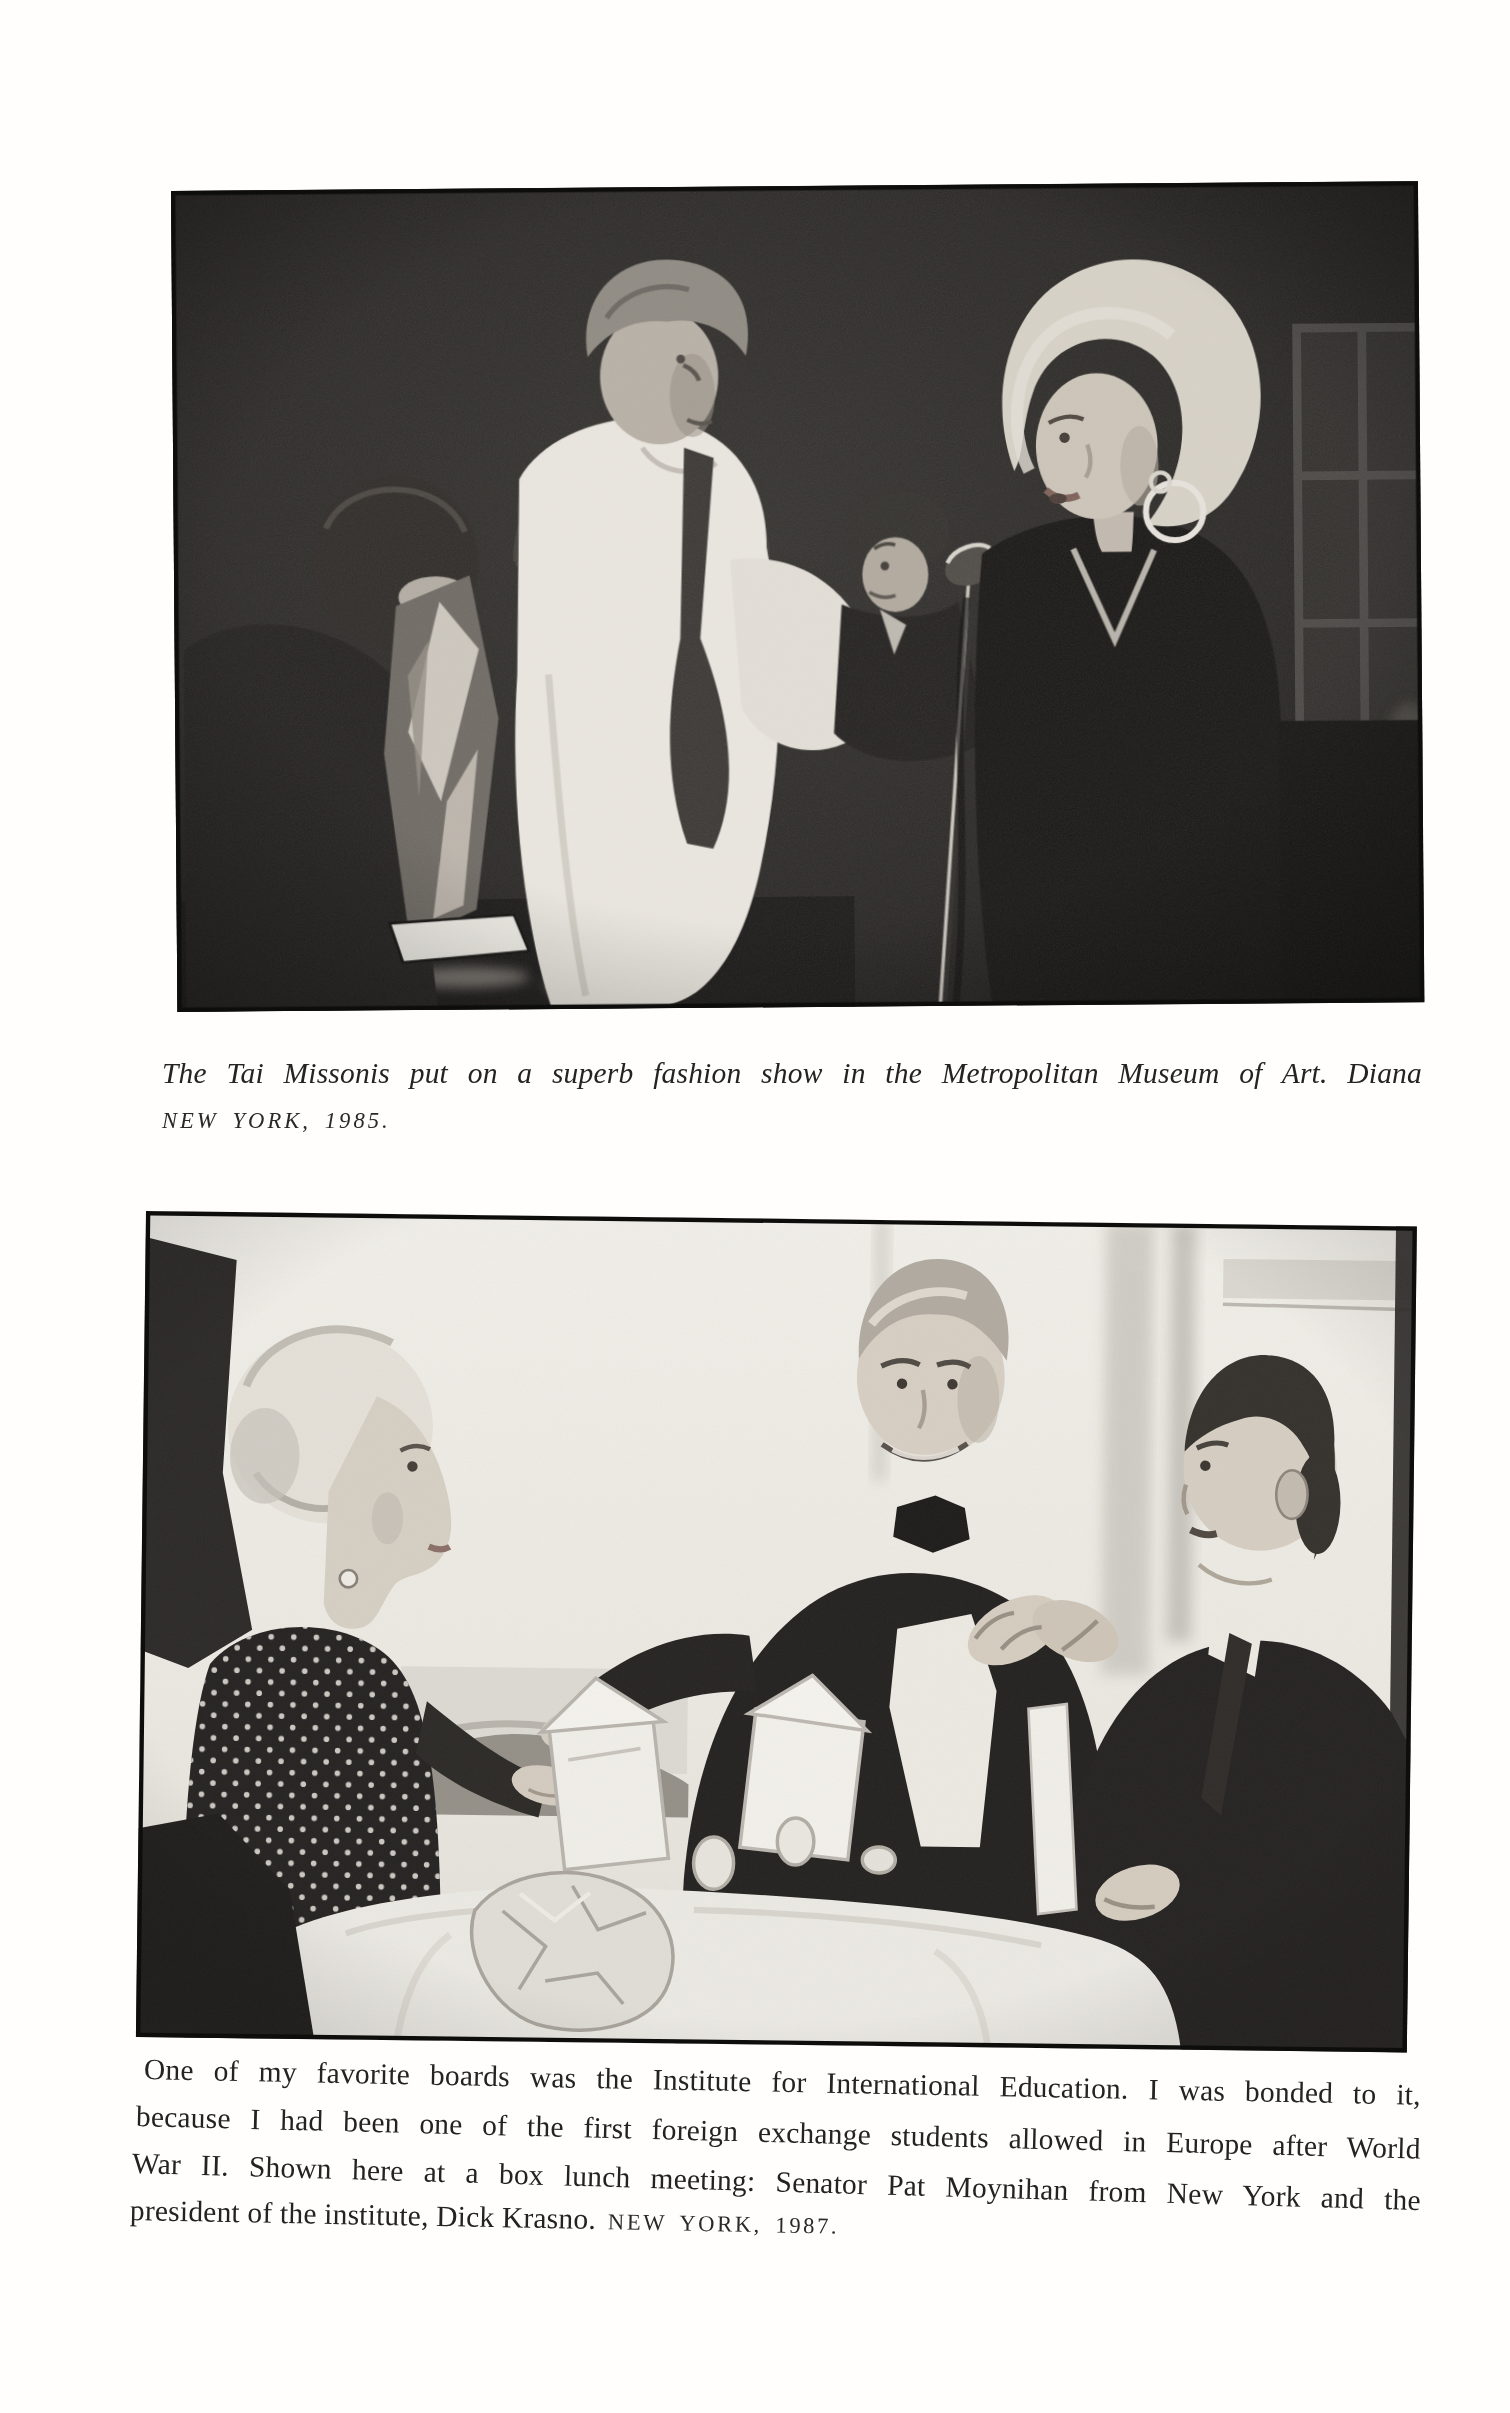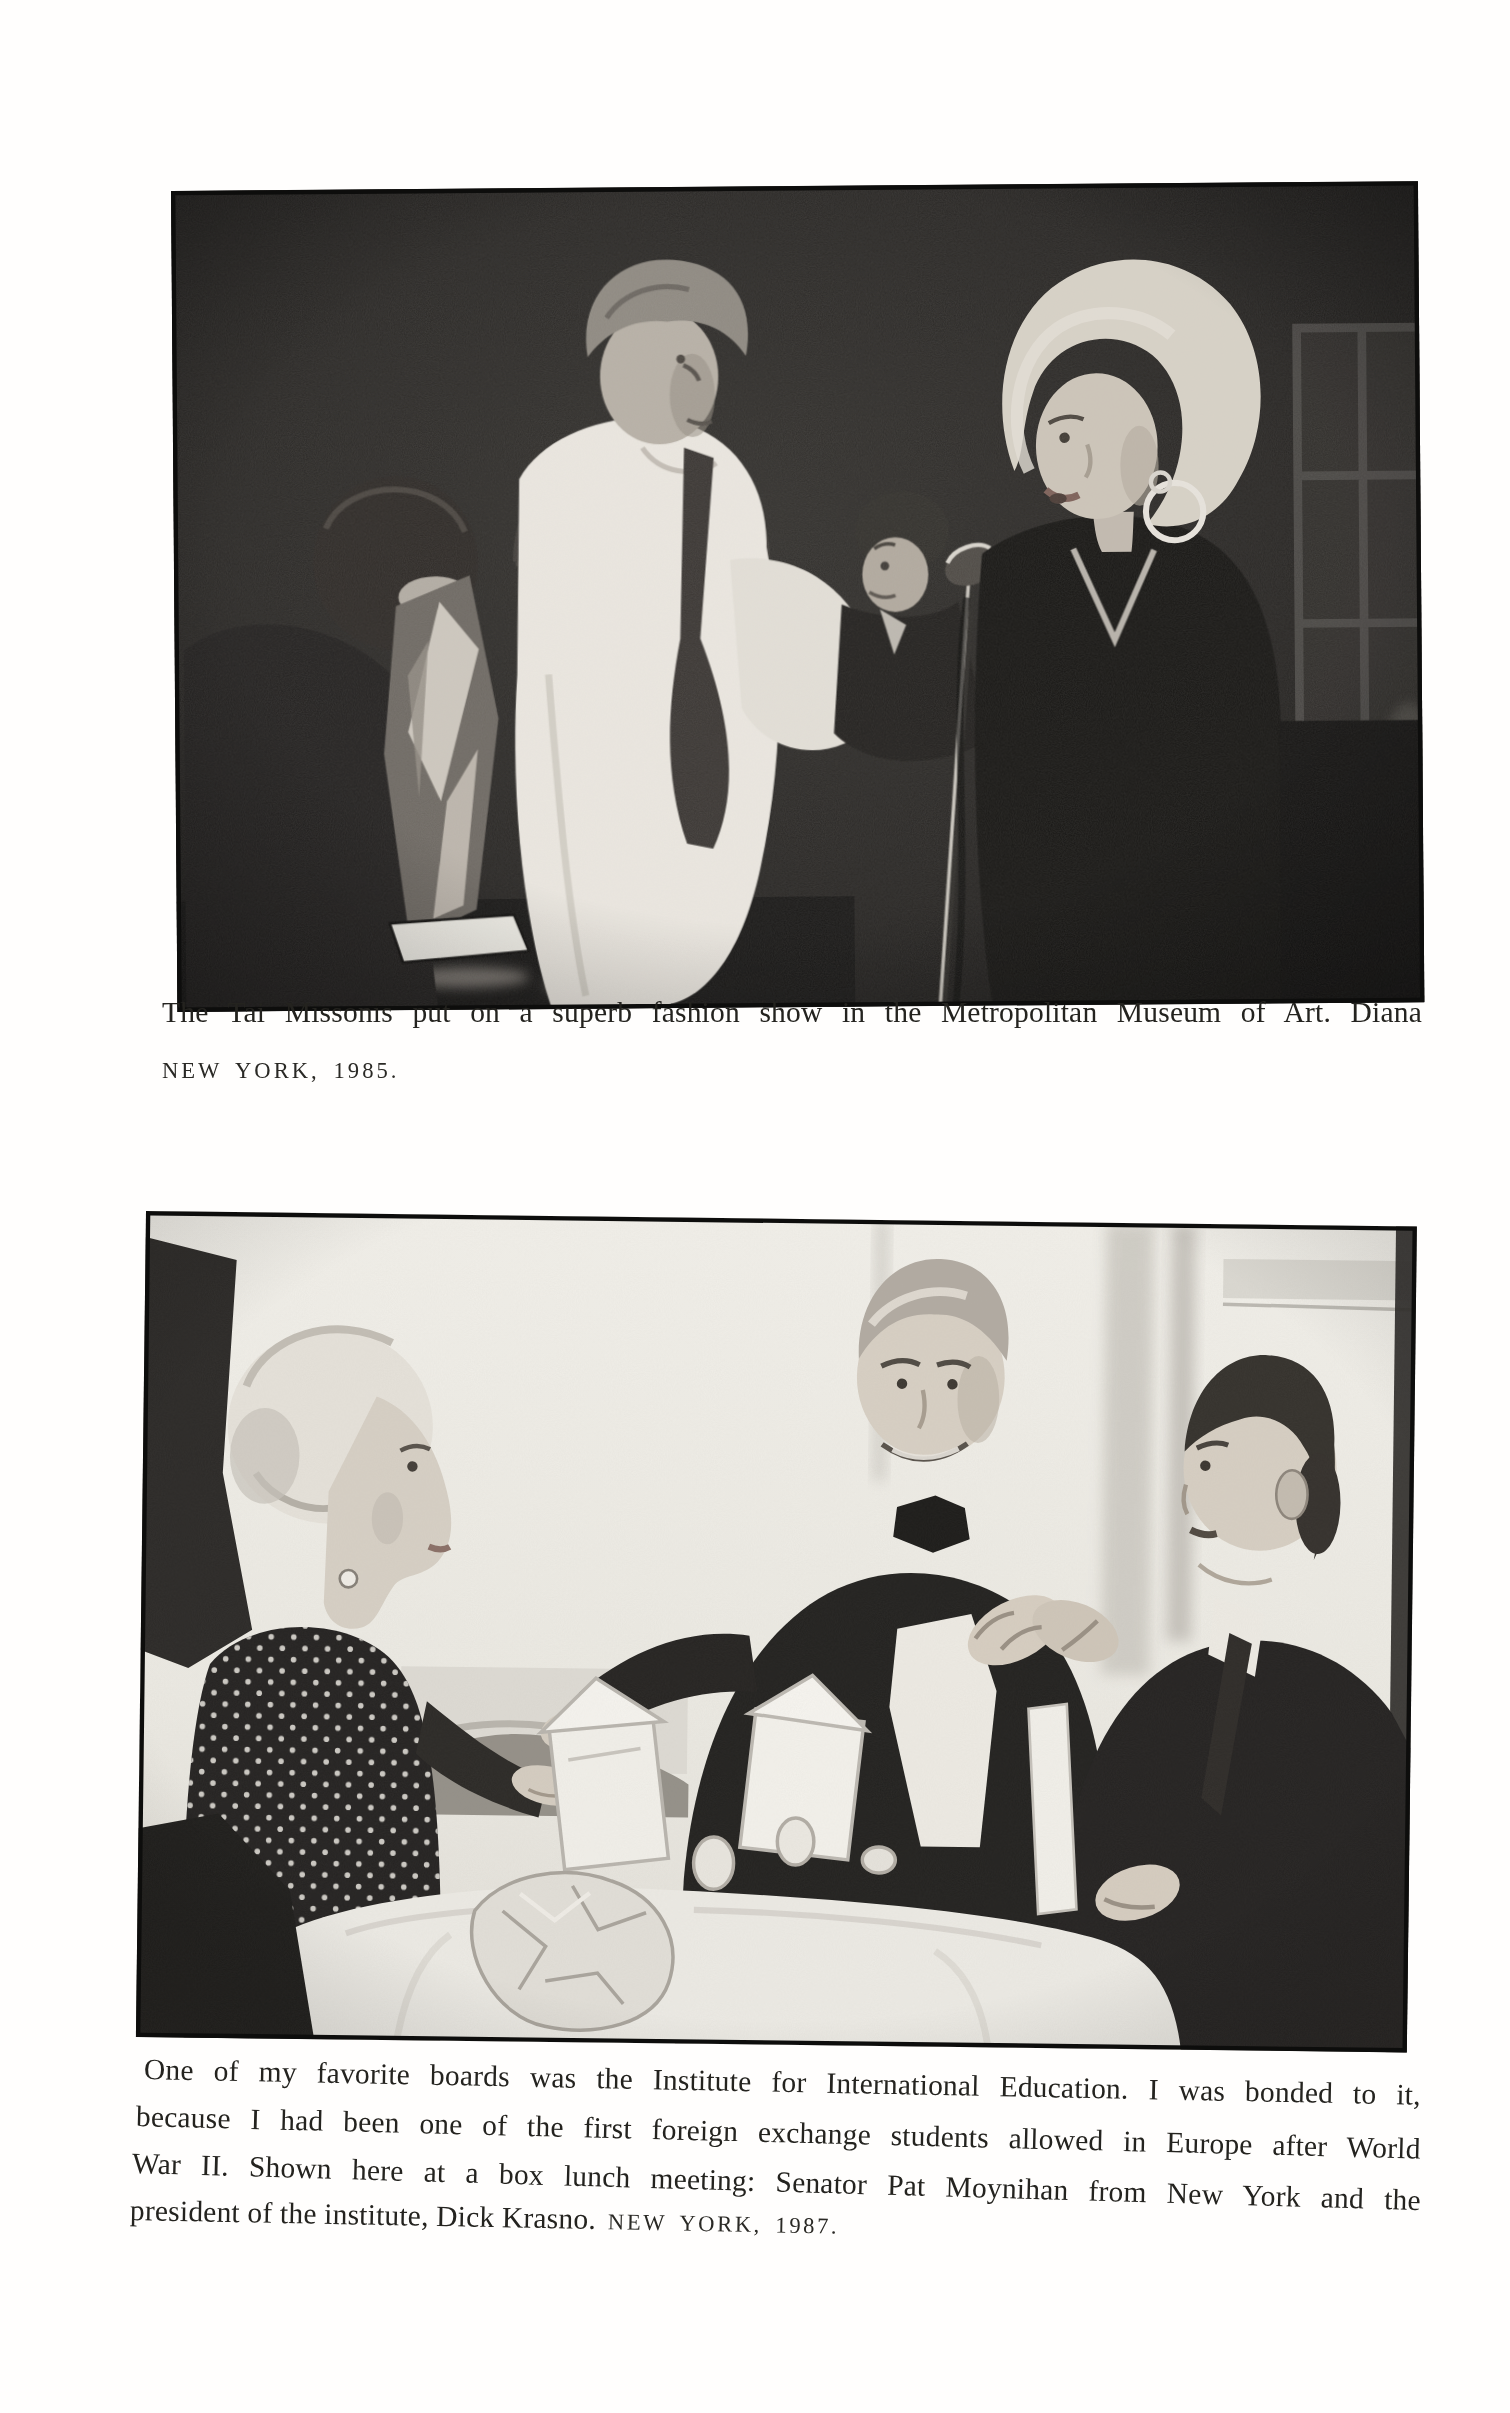--- a/index.html
+++ b/index.html
@@ -17,31 +17,31 @@
   }
   .photo svg{display:block;width:100%;height:100%;}
   .photo-1{left:171px;top:191px;width:1247px;height:821px;transform:rotate(-0.45deg);transform-origin:0 0;}
   .photo-2{left:146px;top:1211px;width:1271px;height:826px;transform:rotate(0.7deg);transform-origin:0 0;}
   .caption{
     position:absolute;
     color:#24231f;
     font-size:29.5px;
     letter-spacing:0.2px;
   }
-  .caption-1{left:162px;top:991px;width:1260px;line-height:42px;}
+  .caption-1{left:162px;top:1052px;width:1260px;line-height:42px;font-style:italic;}
   .caption-2{left:130px;top:2046px;width:1291px;line-height:47px;}
   .cap-line{display:block;}
   .cap-just{text-align:justify;text-align-last:justify;}
   .dateline{
     font-size:22.6px;
     letter-spacing:3px;
     word-spacing:5.2px;
     color:#2a2925;
   }
-  .caption-1 .dateline{display:block;margin-top:17px;}
+  .caption-1 .dateline{display:block;margin-top:6px;}
   .caption-2 .dateline{display:inline;margin-left:12px;letter-spacing:2.6px;}
   
   .caption-2 .w1{transform:rotate(1.15deg);transform-origin:0 50%;margin-left:14px;}
   .caption-2 .w2{transform:rotate(1.45deg);transform-origin:0 50%;margin-left:6px;}
   .caption-2 .w3{transform:rotate(1.65deg);transform-origin:0 50%;margin-left:1.7px;}
   .caption-2 .w4{transform:rotate(1.1deg);transform-origin:0 50%;}
   .caption-2 .last-line{text-align:left;}
 </style>
 </head>
 <body>

